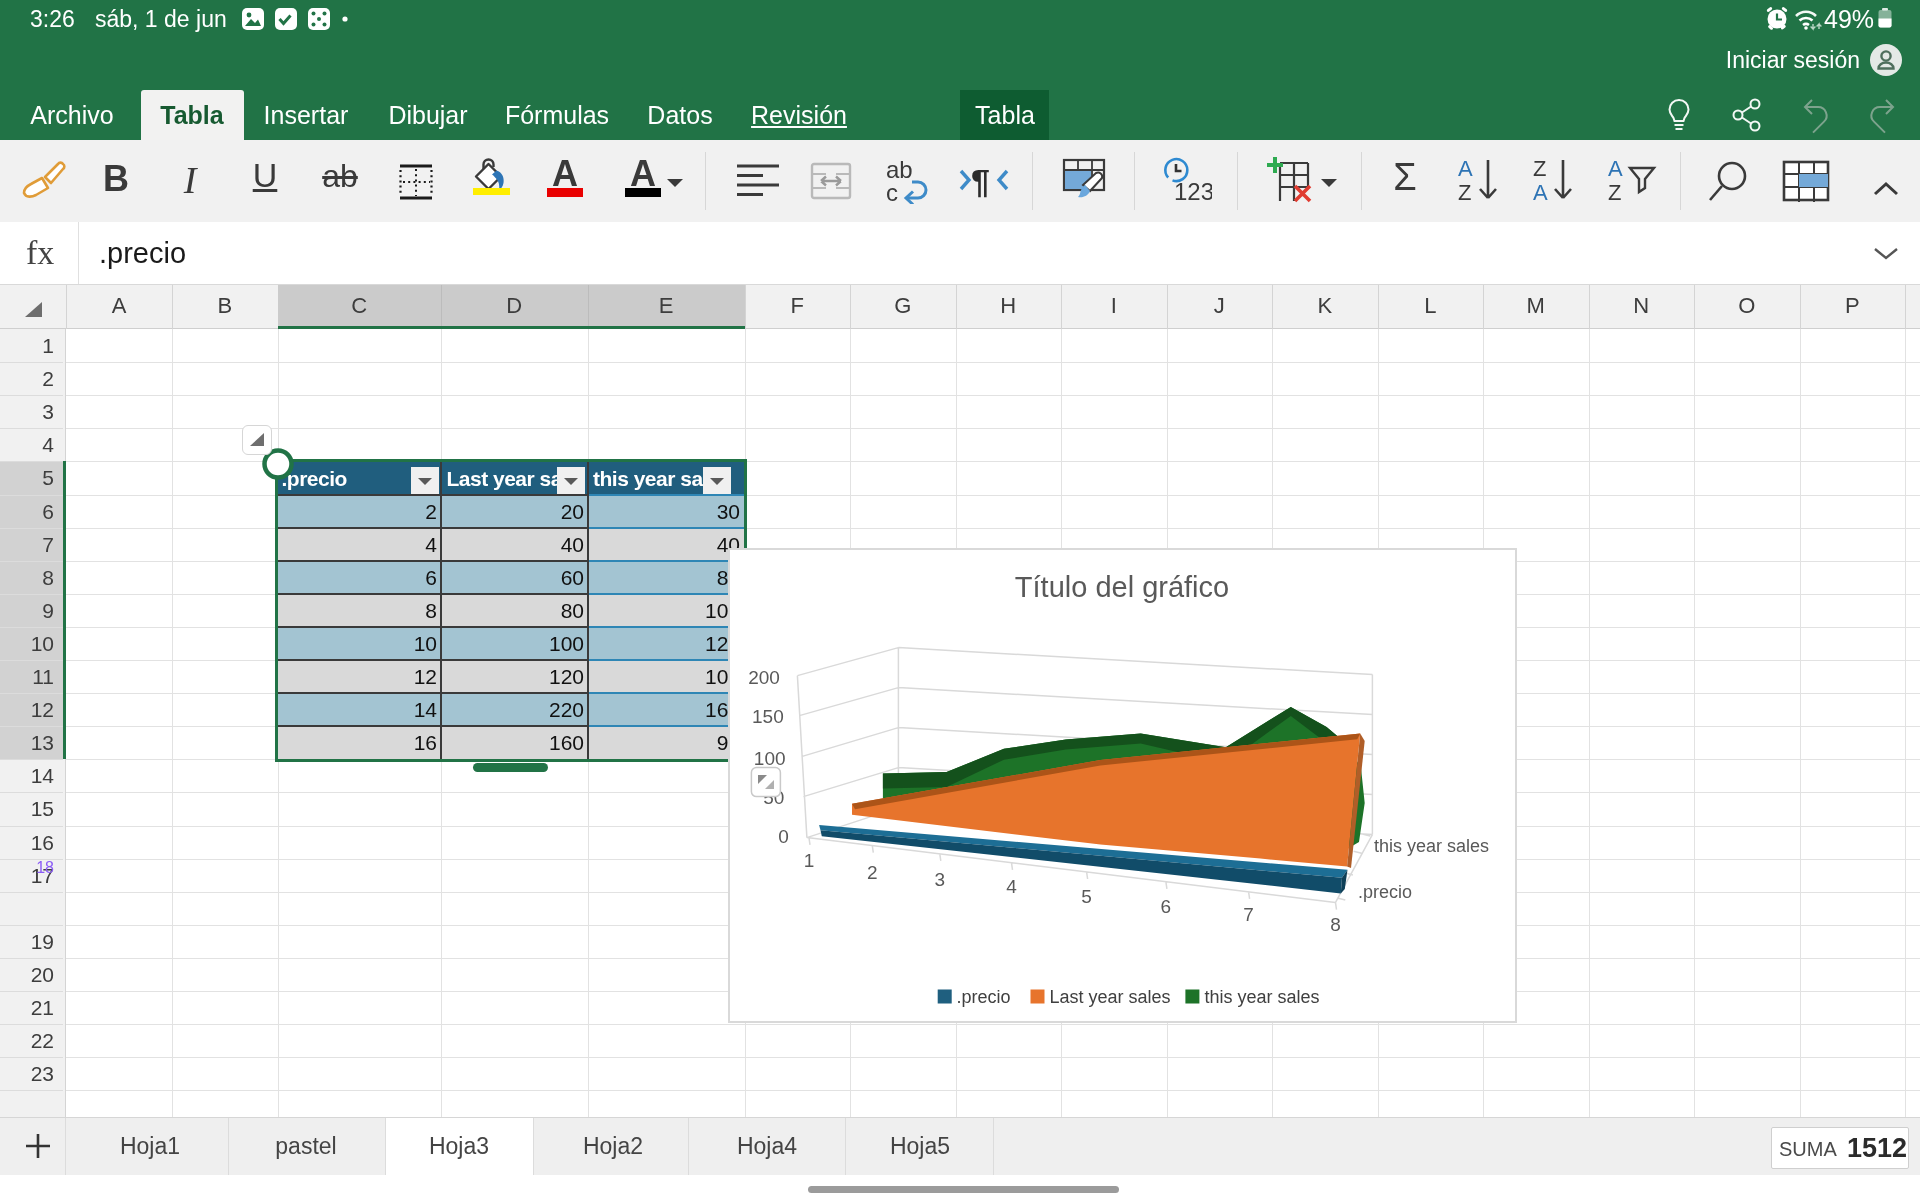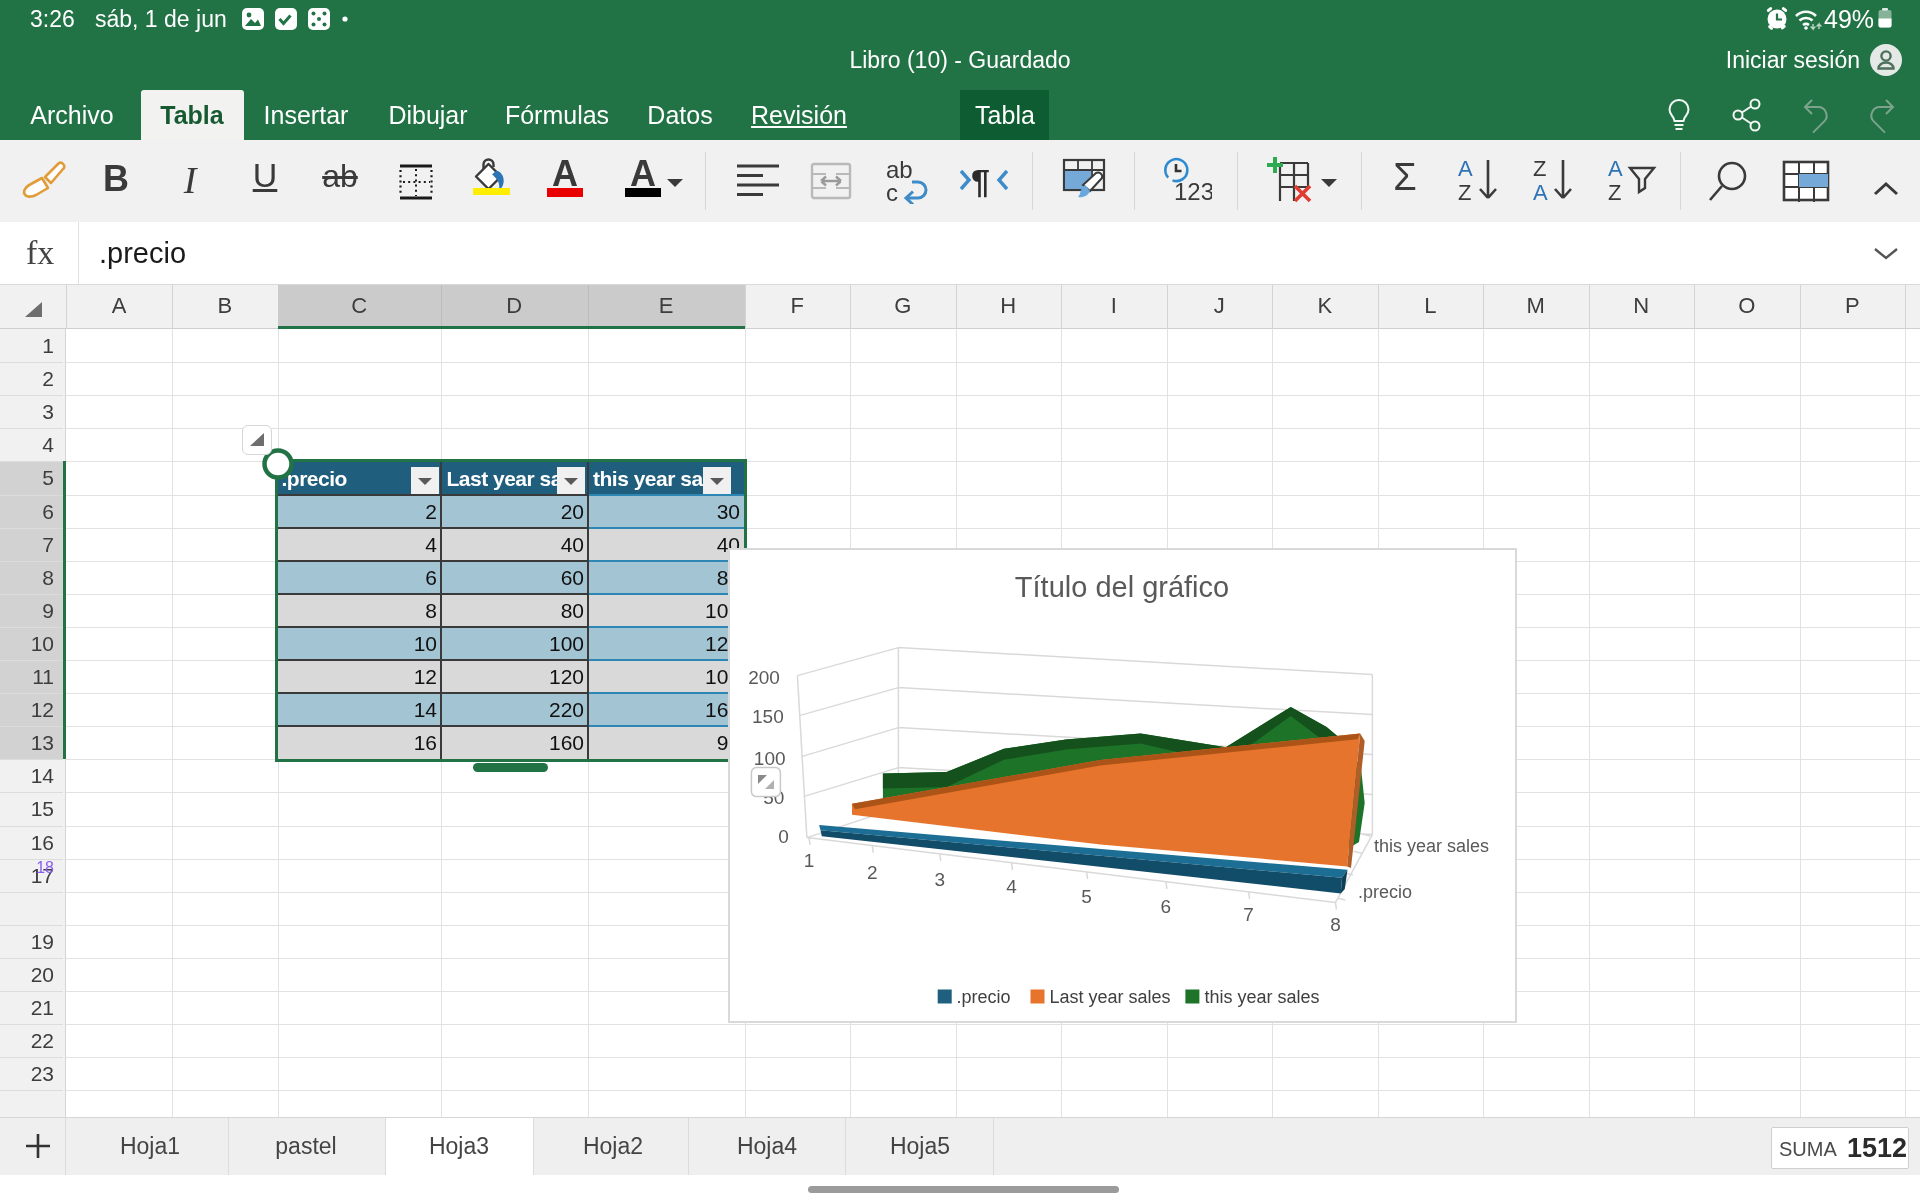--- a/index.html
+++ b/index.html
@@ -44,21 +44,20 @@
         <path d="M49 18 v5 l-2.4 -2.4 M49 23 l2.4 -2.4" stroke="#b9d6c5" stroke-width="1.4" fill="none"></path>
 <path d="M55 23 v-5 l-2.4 2.4 M55 18 l2.4 2.4" stroke="#b9d6c5" stroke-width="1.4" fill="none"></path>
       </g>
 </svg>
 <div class="ab" style="left:1824px;top:5px;width:52px;height:28px;color:#fff;font-size:25px;line-height:28px;">49%</div>
 <svg class="ab" style="left:1877px;top:8px;" width="16" height="20" viewBox="0 0 16 20">
 <rect x="5" y="0" width="6" height="2.5" rx="1" fill="#fff" opacity="0.85"></rect>
 <rect x="1.5" y="2" width="13" height="17.4" rx="2" fill="#ffffff" opacity="0.45"></rect>
 <path d="M1.5 10.5 h13 v6.9 a2 2 0 0 1 -2 2 h-9 a2 2 0 0 1 -2 -2 z" fill="#fff"></path>
 </svg>
-<div class="ab" style="left:660px;top:46px;width:600px;height:28px;text-align:center;color:#fff;font-size:23px;line-height:28px;">Libro (10) - Guardado</div>
 <div class="ab" style="left:1620px;top:46px;width:240px;height:28px;text-align:right;color:#fff;font-size:23px;line-height:28px;">Iniciar sesión</div>
 <svg class="ab" style="left:1869px;top:43px;" width="34" height="34" viewBox="0 0 34 34">
 <circle cx="17" cy="17" r="16" fill="#e4e9e6"></circle>
 <circle cx="17" cy="13" r="4.6" fill="none" stroke="#4f6f5d" stroke-width="2.4"></circle>
 <path d="M9.5 25.5 a7.5 6 0 0 1 15 0 z" fill="none" stroke="#4f6f5d" stroke-width="2.4"></path>
 </svg>
 <div class="ab" style="left:141px;top:90px;width:103px;height:50px;background:#f2f2f1;border-radius:3px 3px 0 0;"></div>
 <div class="ab" style="left:960px;top:90px;width:89px;height:50px;background:#0e5c31;"></div>
 <div class="ab" style="left:72px;top:101px;width:200px;margin-left:-100px;text-align:center;color:#fff;font-size:25px;font-weight:normal;line-height:28px;">Archivo</div>
 <div class="ab" style="left:192px;top:101px;width:200px;margin-left:-100px;text-align:center;color:#175a31;font-size:25px;font-weight:bold;line-height:28px;">Tabla</div>

